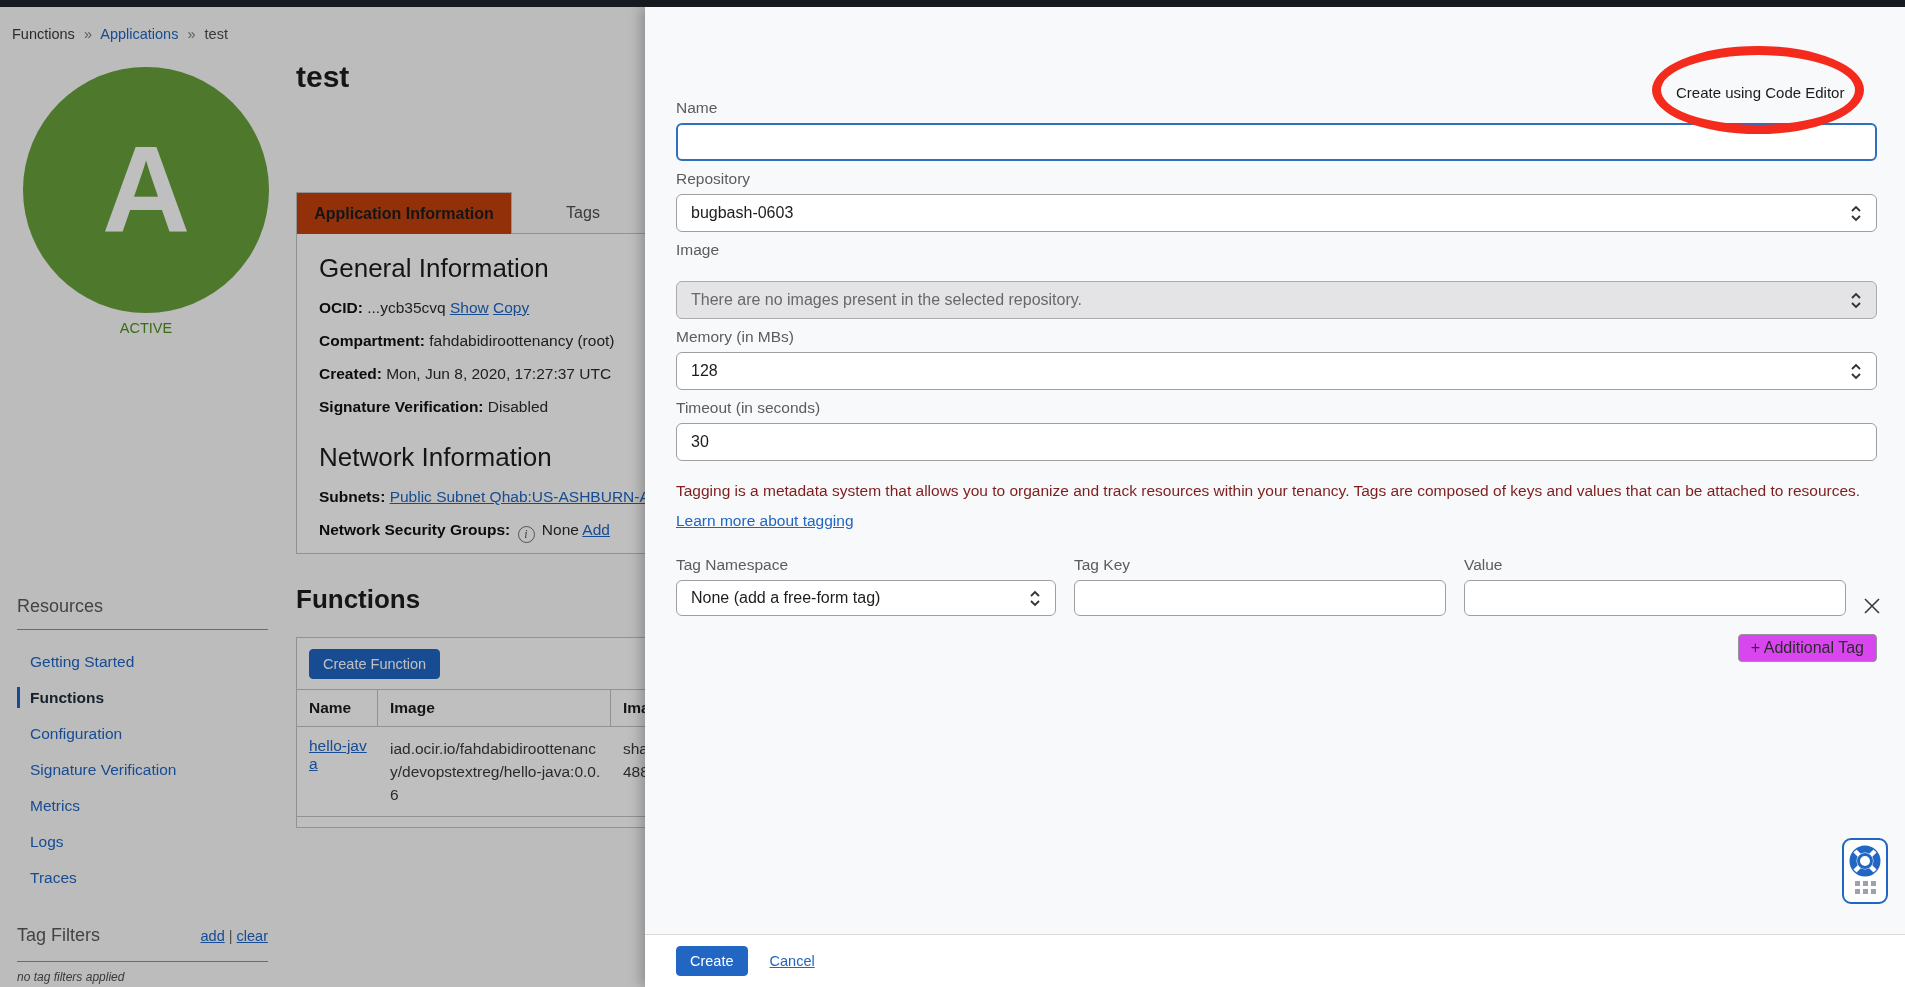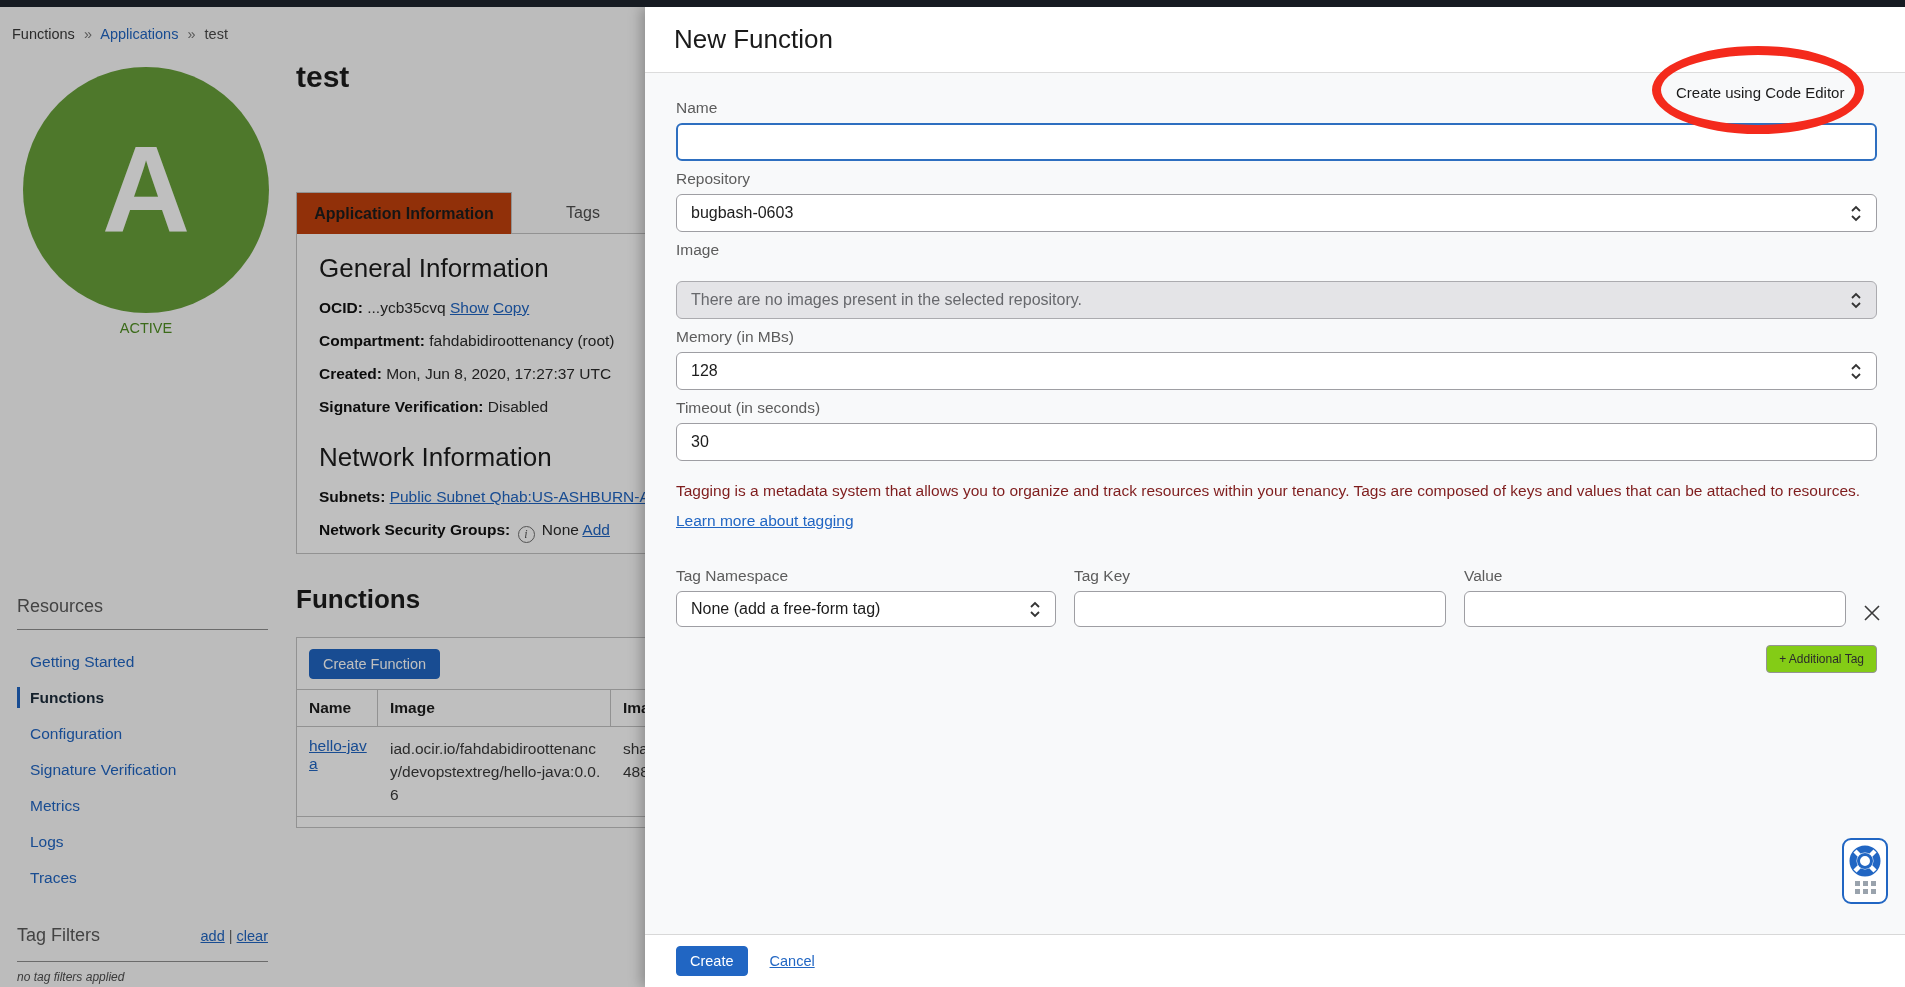--- a/index.html
+++ b/index.html
@@ -101,33 +101,33 @@
              font-size:16px; color:#1c1c1c; padding:0 14px; display:flex; align-items:center; }
   .fgroup { margin-bottom:9px; }
   input.control { font-family:"Liberation Sans", sans-serif; outline:none; display:block; }
   .focused { border:2px solid #2e6fc0; }
   .selectbox { justify-content:space-between; cursor:pointer; }
   .selectbox.disabled { background:#e4e4e7; color:#67686c; border-color:#ababaf; cursor:default;margin-top:22px; }
   .chevrons { flex:0 0 auto; margin-left:10px; }
 
   .tagging-desc { margin-top:21px; font-size:15.5px; color:#7f1d1d; }
   .learn-link { display:inline-block; margin-top:12px; font-size:15.5px; color:#2166c3; text-decoration:underline; }
-  .tag-row { display:flex; margin-top:37px; align-items:center; }
+  .tag-row { display:flex; margin-top:26px; align-items:flex-end; }
   .tag-col label { display:block; }
   .tag-col .control { height:36px; }
   .col-ns { width:380px; margin-right:18px; }
   .col-ns .control { width:380px; }
   .col-key { width:372px; margin-right:18px; }
   .col-key .control { width:372px; }
   .col-val { width:382px; }
   .col-val .control { width:382px; }
   .remove-tag { margin:31px 0 0 16px; cursor:pointer; line-height:0; }
   .addl-row { width:1201px; margin-top:18px; text-align:right; }
-  .btn-outline { display:inline-flex; align-items:center; height:28px; padding:0 12px; background:#84cc16;
-                 border:1px solid #949494; border-radius:4px; font-size:12px; color:#2b2b2b; cursor:pointer; }
+  .btn-outline { display:inline-flex; align-items:center; height:28px; padding:0 12px; background:#d946ef;
+                 border:1px solid #949494; border-radius:4px; font-size:16px; color:#2b2b2b; cursor:pointer; }
 
   .panel-footer { position:absolute; left:0; bottom:0; width:100%; height:53px; background:#ffffff;
                   border-top:1px solid #d8d8d8; display:flex; align-items:center; padding-left:31px; }
   .cancel-link { margin-left:22px; font-size:14.5px; color:#2166c3; text-decoration:underline; cursor:pointer; }
 
   
   .red-ellipse { position:absolute; left:1652px; top:46px; width:212px; height:88px;
                  border:9px solid #f42a1c; border-radius:50%; z-index:71; pointer-events:none; }
 
   
@@ -238,23 +238,20 @@
       </div>
     </div>
   </div>
 </div>
 
 <div class="dim"></div>
 
 <div class="topbar"></div>
 
 <div class="panel">
-  <div class="panel-header">
-    <div class="panel-title">New Function</div>
-  </div>
 
   <a class="code-editor-link">Create using Code Editor</a>
 
   <div class="panel-body">
 
     <div class="fgroup">
       <div class="f-label">Name</div>
       <input class="control focused" type="text" style="">
     </div>
 

